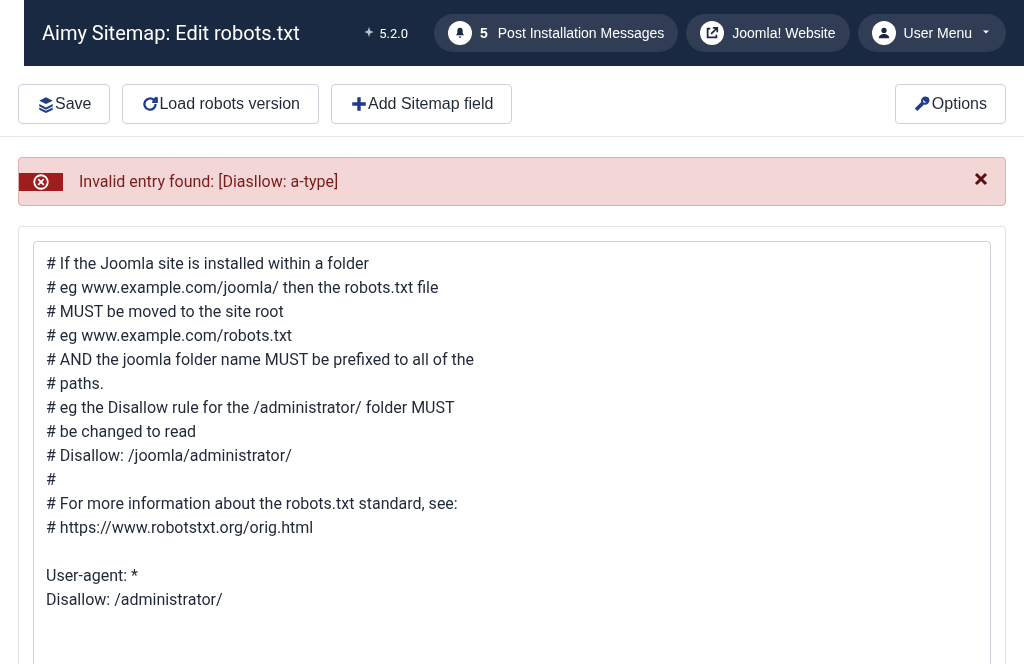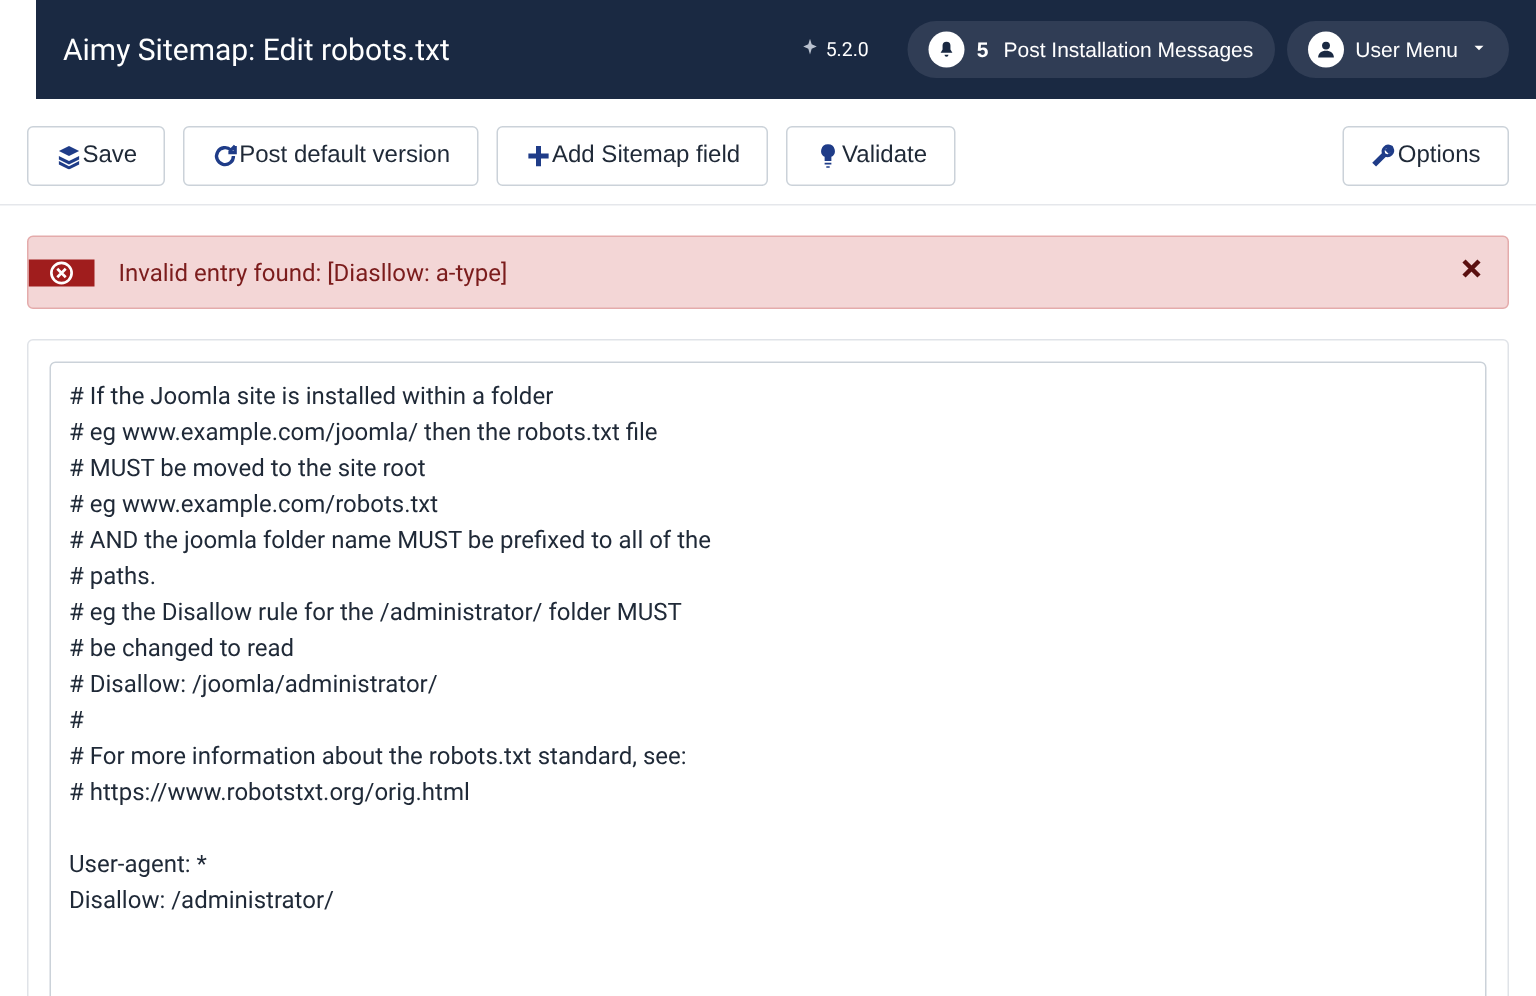--- a/index.html
+++ b/index.html
@@ -186,20 +186,28 @@
   <button class="header-btn">
     <span class="icon-circle">
       <svg width="14" height="14" viewBox="0 0 16 16" fill="#1a2942">
           <path d="M8 2a3 3 0 0 0-3 3v3l-1.5 2.5h9L11 8V5a3 3 0 0 0-3-3zm-1.5 10a1.5 1.5 0 0 0 3 0h-3z"></path>
         </svg>
     </span>
     <span class="badge-count">5</span>
     <span>Post Installation Messages</span>
   </button>
 
+  <button class="header-btn">
+    <span class="icon-circle">
+      <svg width="14" height="14" viewBox="0 0 16 16" fill="none" stroke="#1a2942" stroke-width="2">
+          <path d="M6 3H3v10h10v-3M9 2h5v5M14 2L7 9"></path>
+        </svg>
+    </span>
+    <span>Joomla! Website</span>
+  </button>
 
   <button class="header-btn">
     <span class="icon-circle">
       <svg width="14" height="14" viewBox="0 0 16 16" fill="#1a2942">
           <circle cx="8" cy="5" r="3"></circle>
           <path d="M2 14c0-3 2.5-5 6-5s6 2 6 5z"></path>
         </svg>
     </span>
     <span>User Menu</span>
     <span class="chevron-down">
@@ -219,40 +227,32 @@
     </span>
     <span>Save</span>
   </button>
 
   <button class="toolbar-btn">
     <span class="ic">
       <svg width="18" height="18" viewBox="0 0 16 16" fill="none" stroke="#1f3c88" stroke-width="2">
           <path d="M13 8a5 5 0 1 1-1.5-3.5L14 2M14 2v4h-4"></path>
         </svg>
     </span>
-    <span>Post default version</span>
+    <span>Load robots version</span>
   </button>
 
   <button class="toolbar-btn">
     <span class="ic">
       <svg width="18" height="18" viewBox="0 0 16 16" fill="none" stroke="#1f3c88" stroke-width="3">
           <path d="M8 2v12M2 8h12"></path>
         </svg>
     </span>
     <span>Add Sitemap field</span>
   </button>
 
-  <button class="toolbar-btn">
-    <span class="ic">
-      <svg width="18" height="18" viewBox="0 0 16 16" fill="#1f3c88">
-          <path d="M8 1a4 4 0 0 0-2 7.5V11h4V8.5A4 4 0 0 0 8 1zm-2 11h4v1H6v-1zm1 2h2v1H7v-1zM3 5l-1.5-.5M13 5l1.5-.5M8 0V-1"></path>
-        </svg>
-    </span>
-    <span>Validate</span>
-  </button>
 
   <div class="spacer-flex"></div>
 
   <button class="toolbar-btn">
     <span class="ic">
       <svg width="18" height="18" viewBox="0 0 16 16" fill="none" stroke="#1f3c88" stroke-width="1.8">
           <path d="M12.5 3.5a3 3 0 0 1-4 4L3 13l-1-1 5.5-5.5a3 3 0 0 1 4-4l-2 2 1 1 2-2z"></path>
         </svg>
     </span>
     <span>Options</span>

